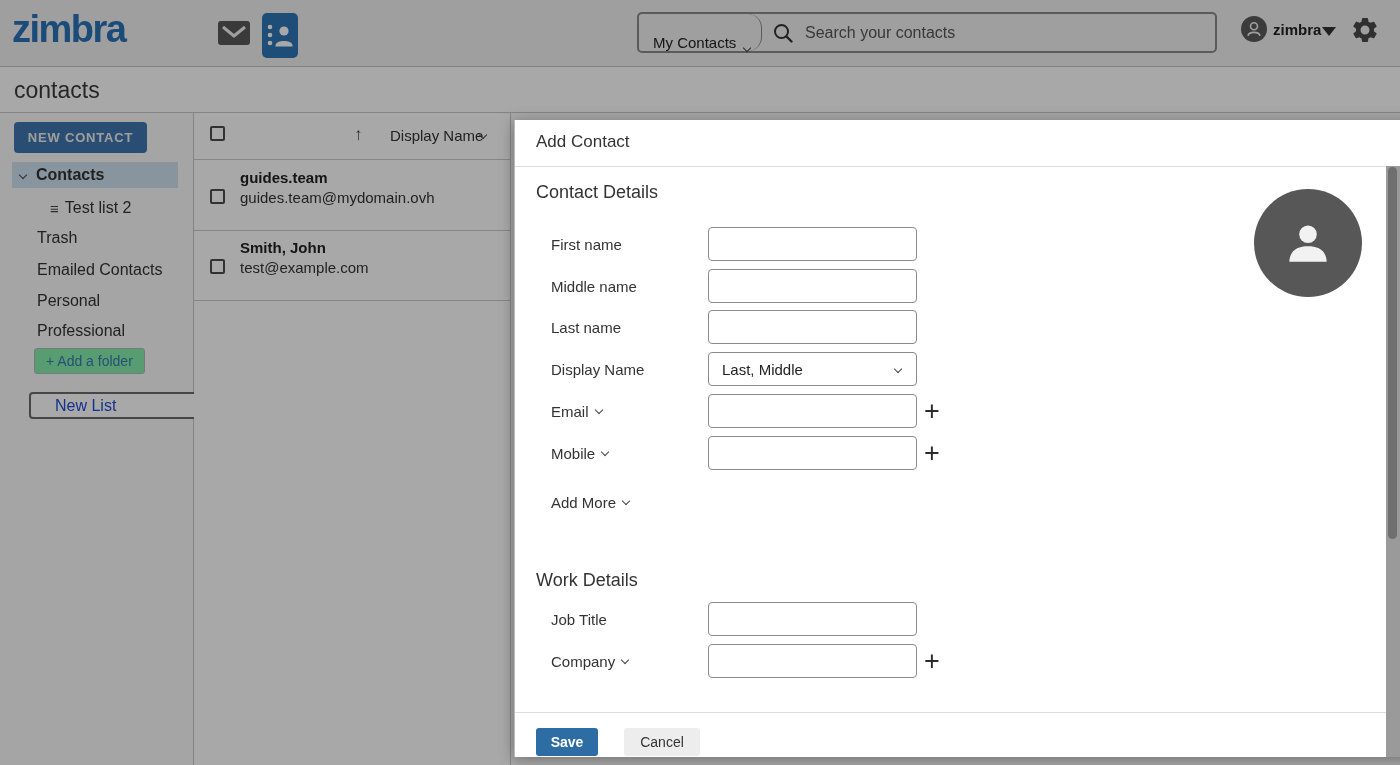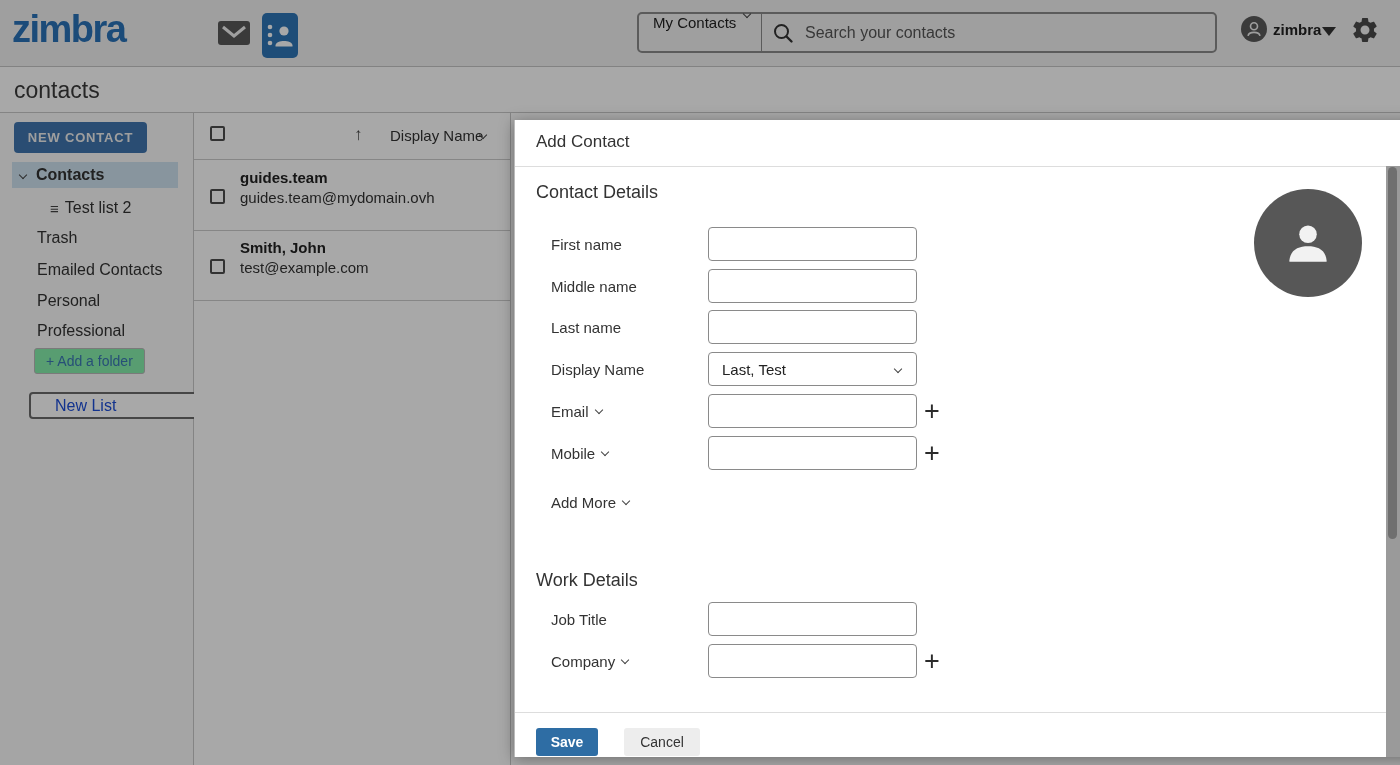--- a/index.html
+++ b/index.html
@@ -6,21 +6,21 @@
   html,body { width:1400px; height:765px; overflow:hidden; }
   body { font-family:"Liberation Sans", sans-serif; background:#fff; }
   .screen { position:relative; width:1400px; height:765px; background:#fff; overflow:hidden; }
 
   
   .topbar { position:absolute; left:0; top:0; width:1400px; height:67px; background:#f2f2f2; border-bottom:1px solid #c6c6c6; }
   .logo { position:absolute; left:12px; top:8px; font-size:38px; font-weight:bold; letter-spacing:-1.5px; color:#2a72b8; }
   .mail-ic { position:absolute; left:218px; top:21px; }
   .book-ic { position:absolute; left:262px; top:13px; }
   .searchwrap { position:absolute; left:637px; top:12px; width:580px; height:41px; border:2px solid #8a8a8a; border-radius:5px; }
-  .scope { position:absolute; left:0; top:0; width:123px; height:37px; border-right:1px solid #8a8a8a; display:flex; align-items:flex-start; padding-left:14px; font-size:15px; color:#222; cursor:pointer; }
+  .scope { position:absolute; left:0; top:0; width:123px; height:37px; border-right:1px solid #8a8a8a; display:flex; align-items:flex-end; padding-left:14px; font-size:15px; color:#222; cursor:pointer;border-radius:14px; }
   .scope .chev { margin-left:8px; margin-top:-3px; }
   .mag { position:absolute; left:133px; top:8px; }
   .searchinput { position:absolute; left:166px; top:0; width:400px; height:37px; border:none; outline:none; background:transparent; font-size:16px; color:#444; font-family:"Liberation Sans", sans-serif; }
   .searchinput::placeholder { color:#555; opacity:1; }
   .avatar-top { position:absolute; left:1241px; top:16px; width:26px; height:26px; border-radius:50%; background:#5a5a5a; display:flex; align-items:center; justify-content:center; }
   .user-name { position:absolute; left:1273px; top:21px; font-size:15px; font-weight:bold; color:#222; cursor:pointer; }
   .user-caret { position:absolute; left:1322px; top:27px; width:0; height:0; border-left:7px solid transparent; border-right:7px solid transparent; border-top:9px solid #333; }
   .gear { position:absolute; left:1350px; top:15px; cursor:pointer; }
 
   
@@ -223,21 +223,21 @@
     </div>
 
     <div class="frow fr-last">
       <div class="flabel">Last name</div>
       <input class="finput" type="text" style="">
     </div>
 
     <div class="frow fr-display">
       <div class="flabel">Display Name</div>
       <div class="fselect">
-        <span>Last, Test</span>
+        <span>Last, Middle</span>
         <span class="chev chev-sm"></span>
       </div>
     </div>
 
     <div class="frow fr-email">
       <div class="flabel">
         <span>Email</span>
         <span class="chev chev-sm"></span>
       </div>
       <input class="finput" type="text" style="">

